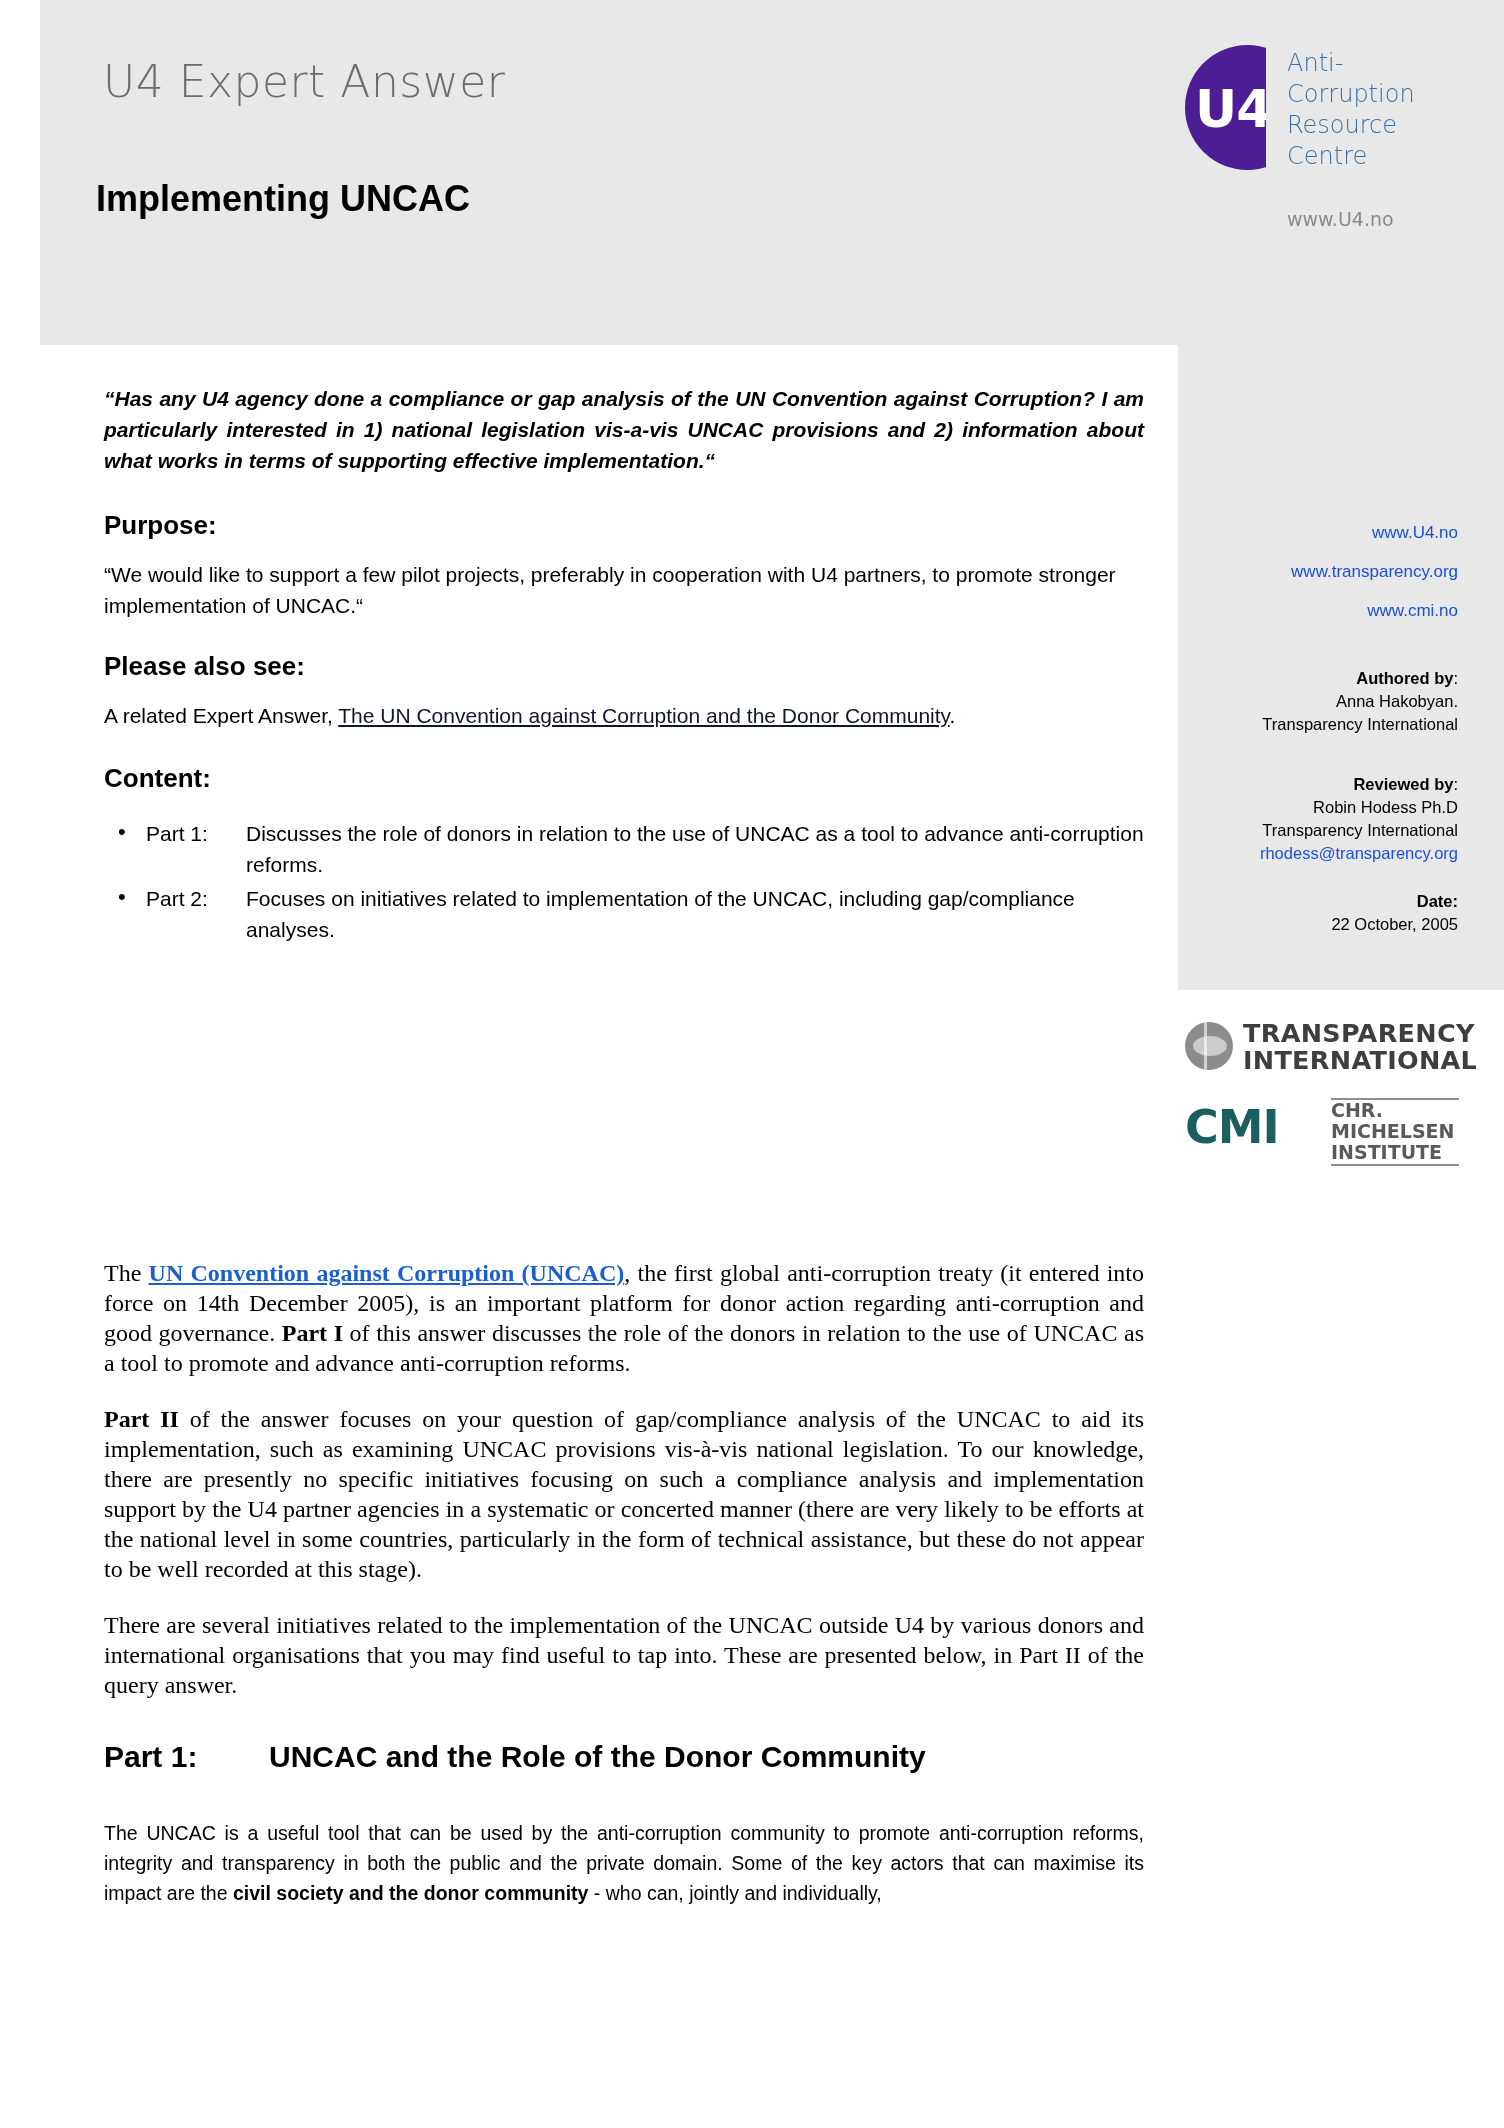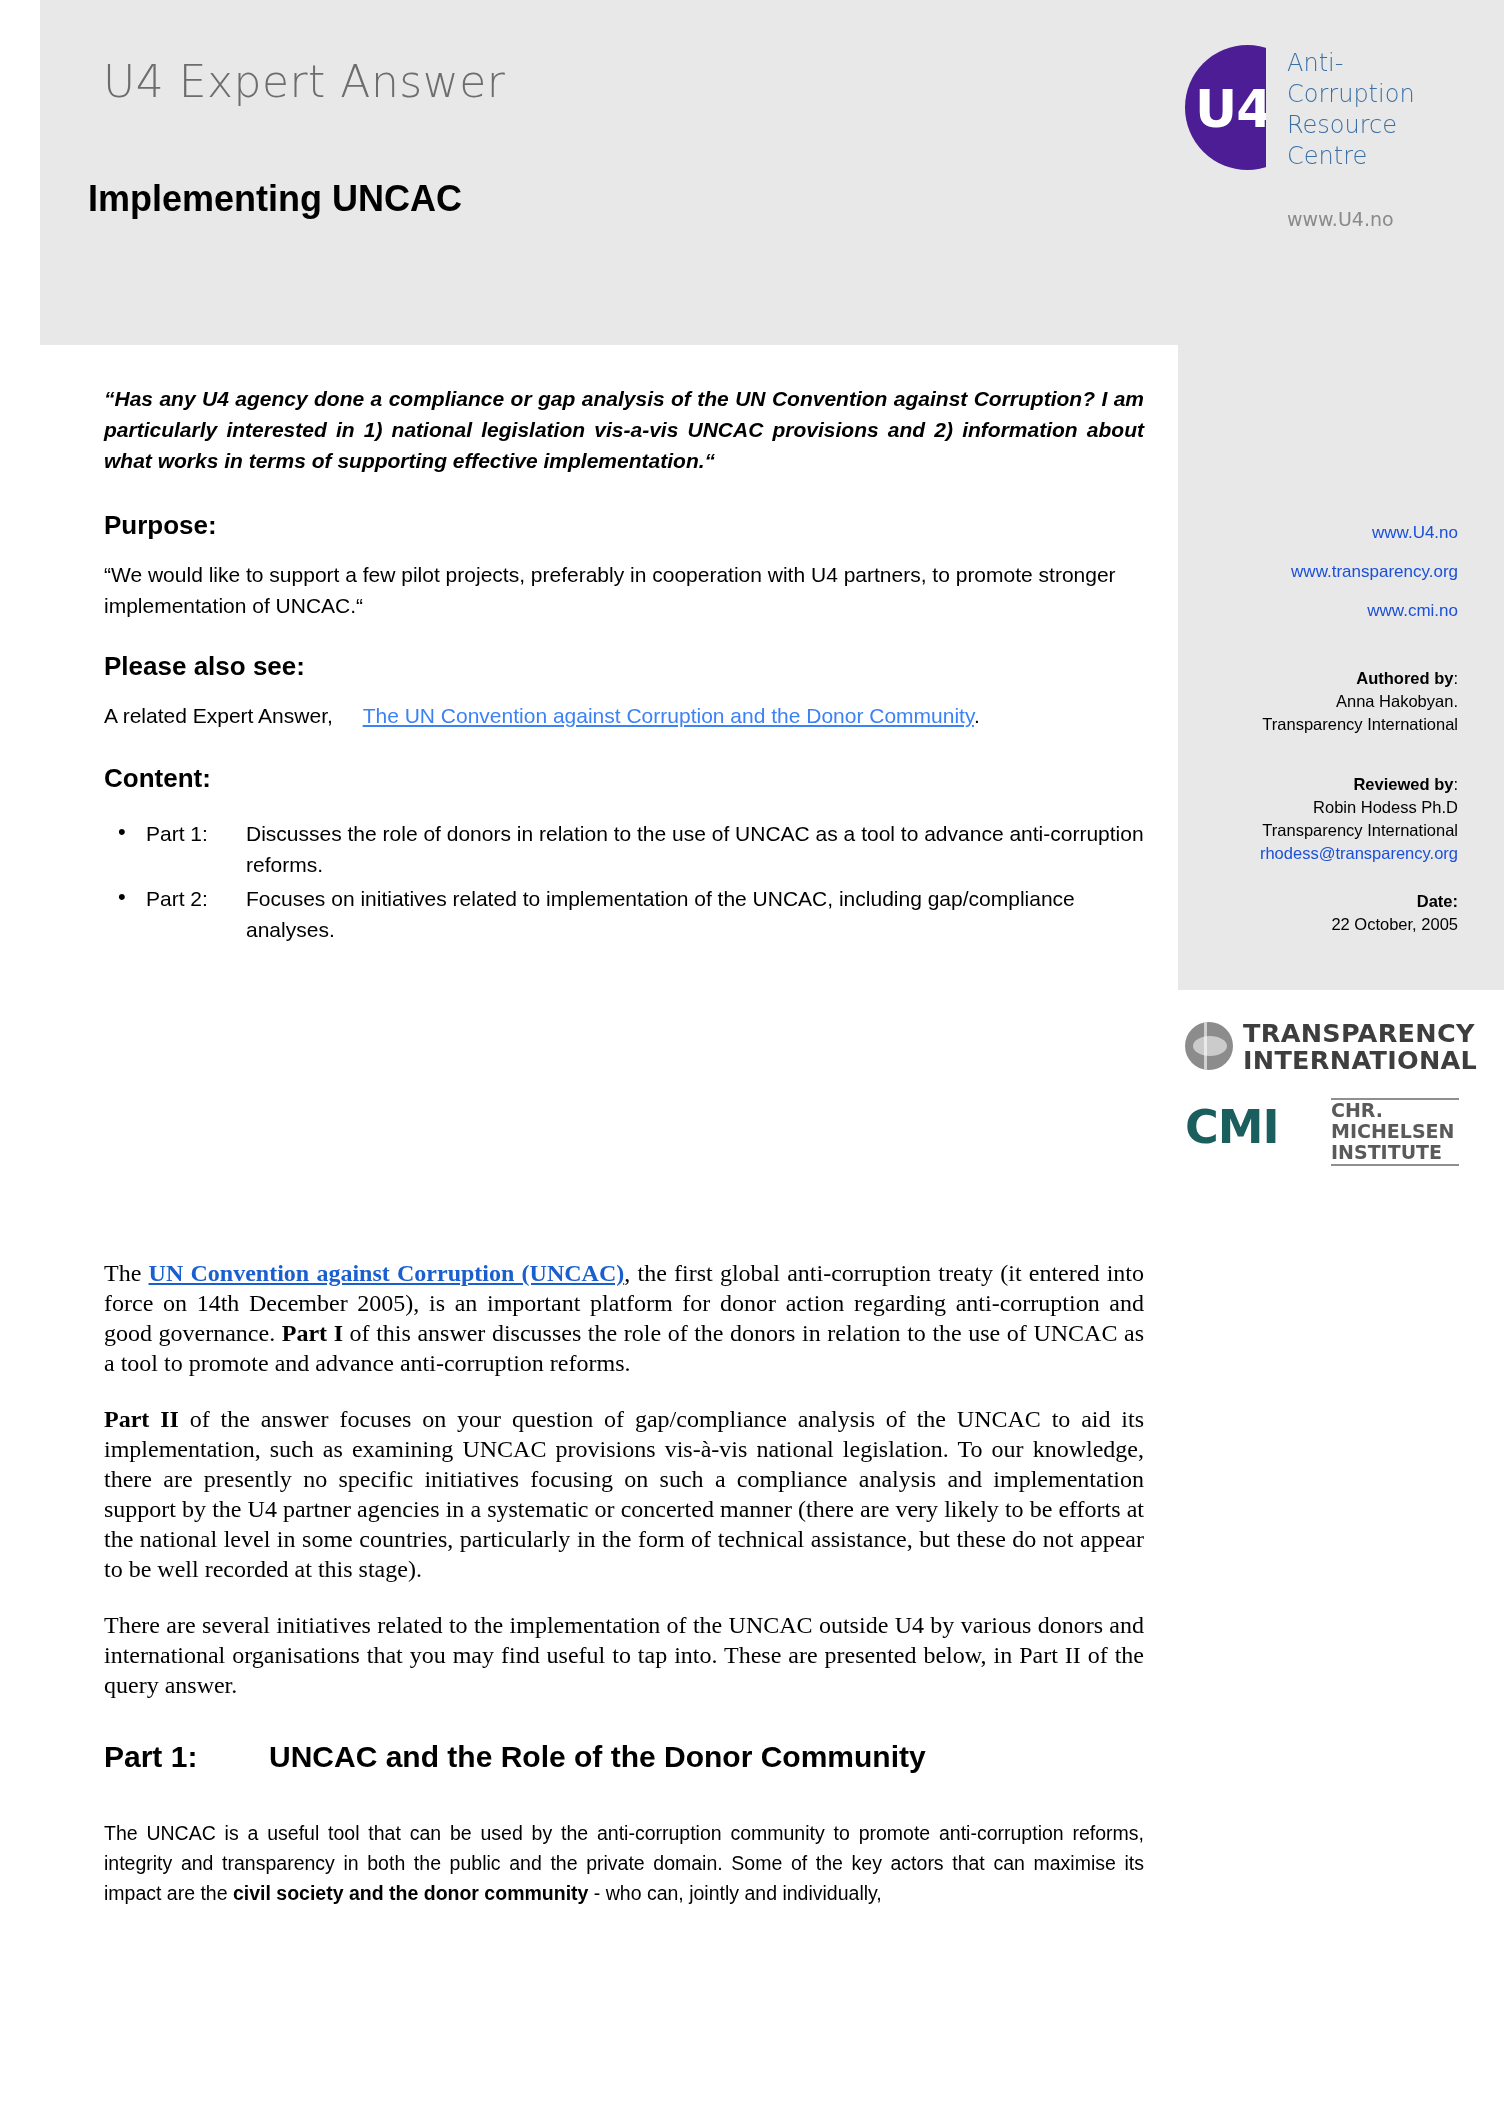--- a/index.html
+++ b/index.html
@@ -38,21 +38,21 @@
     left: 103px;
     top: 56px;
     font-size: 44px;
     font-weight: 300;
     letter-spacing: 0.5px;
     color: #6d6d6d;
     font-family: "DejaVu Sans", sans-serif;
   }
   .doc-title {
     position: absolute;
-    left: 88px;
+    left: 96px;
     top: 178px;
     font-size: 36px;
     font-weight: bold;
     color: #000000;
   }
 
   
   .u4-logo {
     position: absolute;
     left: 1185px;
@@ -245,21 +245,21 @@
     font-weight: bold;
     font-style: italic;
     text-align: justify;
     margin: 25px 0 0 0;
   }
   .body-text {
     font-size: 21px;
     line-height: 31px;
     margin: 18px 0 0 0;
   }
-  .link { color: #3b82f6; margin-left: 24px; }
+  .link { color: #0f172a; }
   ul.content-list {
     margin: 24px 0 0 0;
     padding-left: 42px;
     list-style: none;
   }
   ul.content-list li {
     position: relative;
     font-size: 21px;
     line-height: 31px;
     margin-bottom: 3px;

